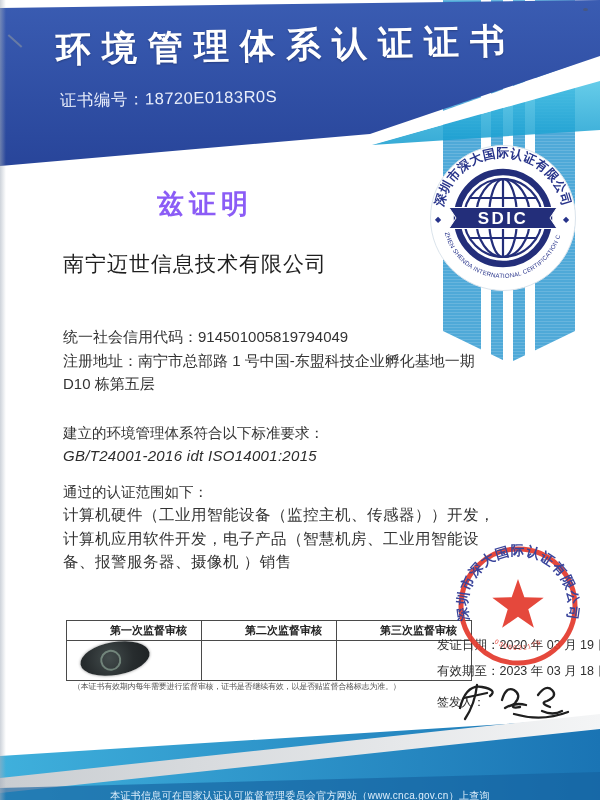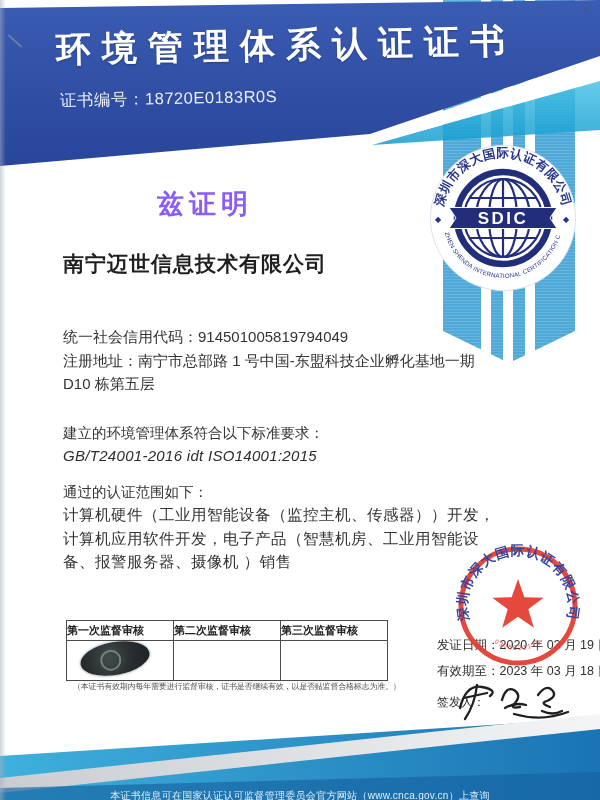--- a/index.html
+++ b/index.html
@@ -42,32 +42,32 @@
   }
   #cert-no{
     left:60px;top:88px;z-index:4;color:#e9eefb;
     font-size:16.5px;letter-spacing:.5px;white-space:nowrap;
     transform:rotate(-1.1deg);
   }
 
   
   .bodytext{z-index:4;color:#333;}
   #certify-heading{left:157px;top:186px;font-size:27px;font-weight:600;letter-spacing:5px;color:#8b5cf6;}
-  #company-name{left:63px;top:250px;font-size:21px;font-weight:700;letter-spacing:1px;color:#1f1f1f;}
+  #company-name{left:63px;top:250px;font-size:21px;font-weight:400;letter-spacing:1px;color:#1f1f1f;}
   #credit-code{left:63px;top:308px;font-size:15px;margin-top:20px;}
   #address-line{left:63px;top:350px;width:424px;font-size:15px;line-height:1.5;}
   #standard-intro{left:63px;top:424px;font-size:14.5px;}
   #standard-line{left:63px;top:447px;font-size:15px;letter-spacing:.3px;color:#2c2c2c;font-style:italic;}
   #scope-intro{left:63px;top:483px;font-size:14.5px;}
   #scope-text{left:63px;top:503px;width:436px;font-size:15.5px;line-height:1.52;letter-spacing:.5px;}
 
   
   #audit-table{left:66px;top:620px;z-index:4;border-collapse:collapse;}
   #audit-table th,#audit-table td{border:1px solid #4a4a4a;}
-  #audit-table th{width:106px;height:17px;font-size:11px;font-weight:600;color:#222;text-align:left;padding:1px 0;}
+  #audit-table th{width:106px;height:17px;font-size:11px;font-weight:600;color:#222;text-align:right;padding:1px 14px;}
   #audit-table td{height:37px;}
   #audit-sticker{
     left:80px;top:642px;width:70px;height:33px;z-index:5;
     border-radius:50%;
     transform:rotate(-10deg);
     background:radial-gradient(circle at 42% 45%, #434c4c 0%, #272c2e 55%, #1d2123 100%);
     box-shadow:0 0 3px rgba(0,0,0,.45);
   }
   #audit-sticker::after{
     content:"";position:absolute;left:20px;top:7px;width:17px;height:17px;border-radius:50%;

